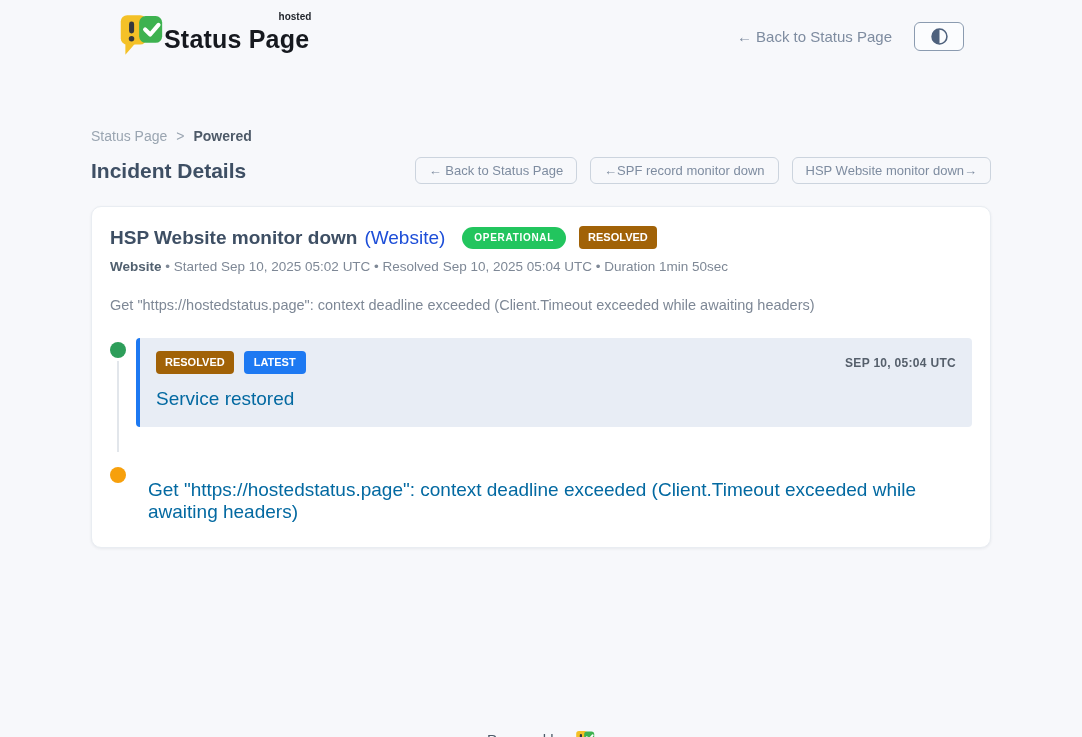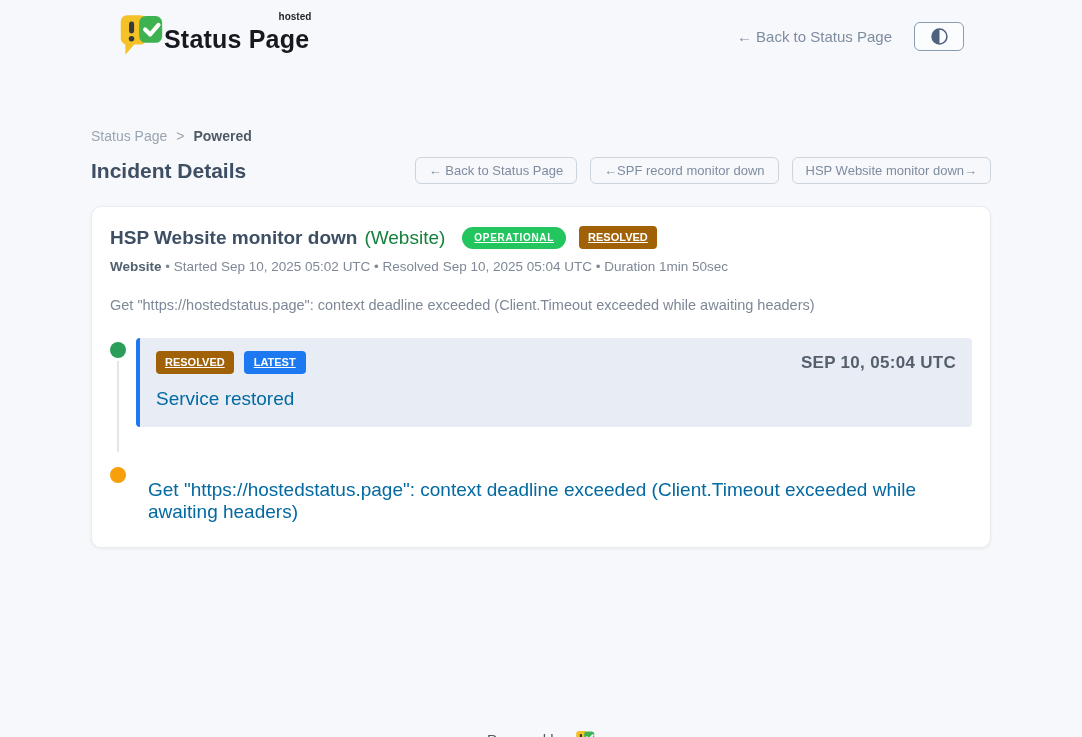--- a/index.html
+++ b/index.html
@@ -39,22 +39,22 @@
     font-family: "Liberation Sans", sans-serif; white-space: nowrap;
   }
   
   .card {
     background: #fff; border: 1px solid #e9edf2; border-radius: 10px;
     box-shadow: 0 1px 3px rgba(30,40,60,.07);
     margin-top: 22px; padding: 19px 18px 24px;
   }
   .card-title-row { display: flex; align-items: center; }
   .card-title { font-size: 19px; font-weight: 700; color: #3e4f64; }
-  .card-component { font-size: 19px; color: #15803d; font-weight: 400; margin-left: 7px; }
-  .badge { color: #fff; font-weight: 700; text-transform: uppercase; display: inline-block; line-height: 1; text-decoration: underline; }
+  .card-component { font-size: 19px; color: #1d4ed8; font-weight: 400; margin-left: 7px; }
+  .badge { color: #fff; font-weight: 700; text-transform: uppercase; display: inline-block; line-height: 1; }
   .badge-operational { background: #22c55e; font-size: 10px; letter-spacing: .7px; padding: 6px 12px; border-radius: 999px; margin-left: 17px; }
   .badge-resolved   { background: #a16207; font-size: 11px; padding: 6px 9px;  border-radius: 4px; margin-left: 13px; }
   .badge-latest     { background: #1d79f2; font-size: 11px; padding: 6px 10px; border-radius: 4px; }
   .badge-investigating { background: #f7a00c; font-size: 11px; padding: 6px 9px; border-radius: 4px; }
   .meta { margin-top: 10px; font-size: 13.5px; color: #7e8896; }
   .meta-component { font-weight: 700; color: #51606f; }
   .description { margin-top: 23px; font-size: 14.5px; color: #7e8896; }
   
   .timeline { margin-top: 25px; position: relative; }
   .timeline-line { position: absolute; left: 7px; top: 14px; width: 2px; height: 100px; background: #e2e6eb; }
@@ -68,21 +68,21 @@
   .dot-orange { background: #f7a00c; }
   .entry-body { flex: 1; }
   .entry-highlight .entry-body {
     background: #e8edf5; border-left: 4px solid #1d79f2; border-radius: 4px;
     padding: 13px 16px 17px;
   }
   .entry-plain .entry-body { padding: 2px 16px 0 12px; }
   .entry-head { display: flex; align-items: center; }
   .badge-group { display: flex; gap: 10px; }
   .spacer { flex: 1; }
-  .timestamp { font-size: 17px; font-weight: 700; color: #555f6b; letter-spacing: .3px; white-space: nowrap; }
+  .timestamp { font-size: 12px; font-weight: 700; color: #555f6b; letter-spacing: .3px; white-space: nowrap; }
   .entry-message { margin-top: 14px; font-size: 19px; color: #0369a1; }
   
   .footer { margin-top: 182px; text-align: center; }
   .powered { display: flex; align-items: center; justify-content: center; gap: 9px; font-size: 15px; color: #4c5a68; cursor: pointer; }
 </style>
 </head>
 <body>
 
 <header class="header">
   <div class="logo">

